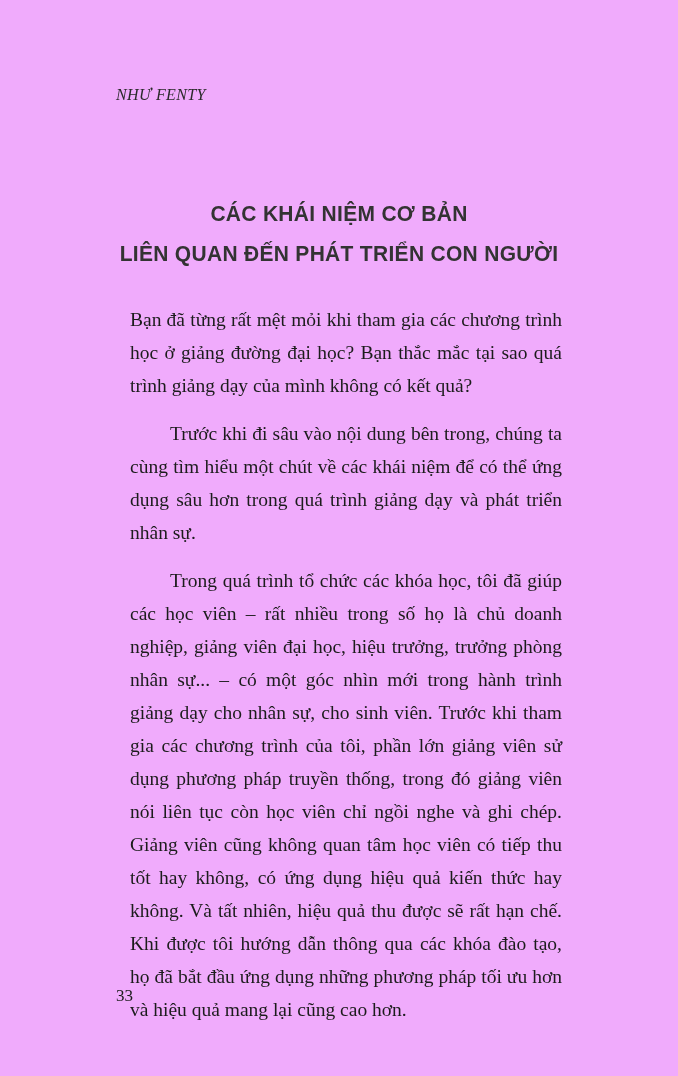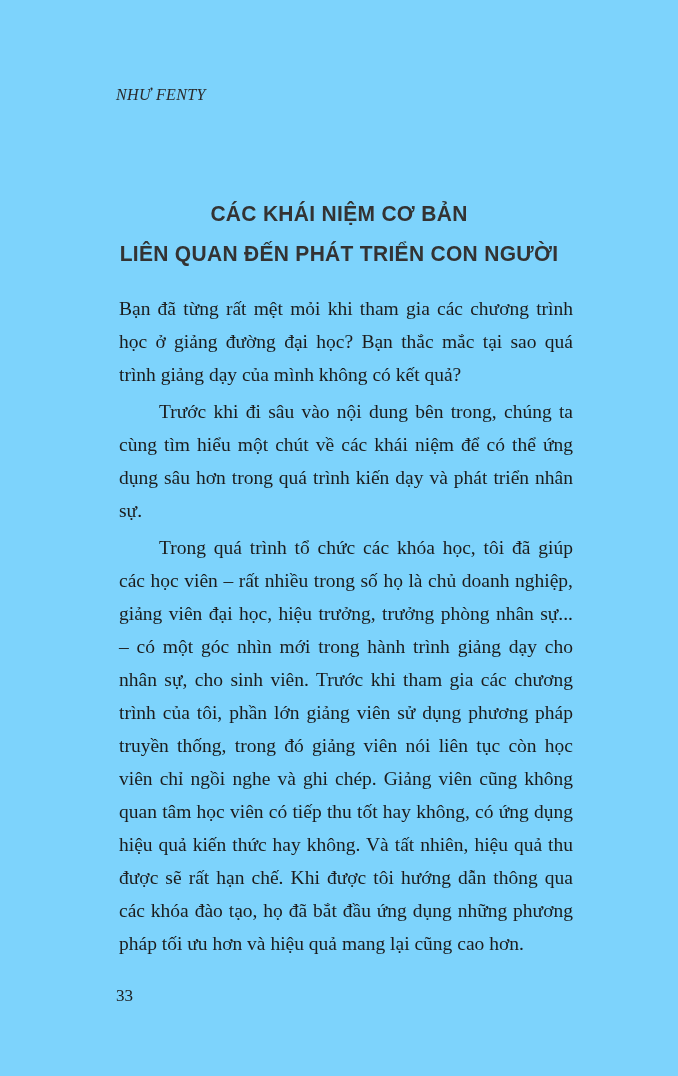--- a/index.html
+++ b/index.html
@@ -5,21 +5,21 @@
   * { margin: 0; padding: 0; box-sizing: border-box; }
 
   html, body {
     background: #ffffff;
   }
 
   .page {
     position: relative;
     width: 678px;
     height: 1076px;
-    background: #7dd3fc;
+    background: #f0abfc;
     font-family: "Liberation Serif", "DejaVu Serif", serif;
     color: #1c1c1c;
     overflow: hidden;
   }
 
   .running-header {
     position: absolute;
     top: 86px;
     left: 116px;
     font-family: "Liberation Serif", "DejaVu Serif", serif;
@@ -49,21 +49,21 @@
     top: 288px;
     left: 115px;
     width: 462px;
     font-size: 19.5px;
     line-height: 33px;
     text-align: justify;
     color: #1c1c1c;
   }
 
   .body-text p {
-    margin: 4px;
+    margin: 15px;
   }
 
   .body-text p.indent {
     text-indent: 40px;
   }
 
   .page-number {
     position: absolute;
     top: 986px;
     left: 116px;
@@ -78,19 +78,19 @@
 
   <div class="running-header">NHƯ FENTY</div>
 
   <div class="chapter-title">
     <div>CÁC KHÁI NIỆM CƠ BẢN</div>
     <div>LIÊN QUAN ĐẾN PHÁT TRIỂN CON NGƯỜI</div>
   </div>
 
   <div class="body-text">
     <p class="no-indent">Bạn đã từng rất mệt mỏi khi tham gia các chương trình học ở giảng đường đại học? Bạn thắc mắc tại sao quá trình giảng dạy của mình không có kết quả?</p>
-    <p class="indent">Trước khi đi sâu vào nội dung bên trong, chúng ta cùng tìm hiểu một chút về các khái niệm để có thể ứng dụng sâu hơn trong quá trình kiến dạy và phát triển nhân sự.</p>
+    <p class="indent">Trước khi đi sâu vào nội dung bên trong, chúng ta cùng tìm hiểu một chút về các khái niệm để có thể ứng dụng sâu hơn trong quá trình giảng dạy và phát triển nhân sự.</p>
     <p class="indent">Trong quá trình tổ chức các khóa học, tôi đã giúp các học viên – rất nhiều trong số họ là chủ doanh nghiệp, giảng viên đại học, hiệu trưởng, trưởng phòng nhân sự... – có một góc nhìn mới trong hành trình giảng dạy cho nhân sự, cho sinh viên. Trước khi tham gia các chương trình của tôi, phần lớn giảng viên sử dụng phương pháp truyền thống, trong đó giảng viên nói liên tục còn học viên chỉ ngồi nghe và ghi chép. Giảng viên cũng không quan tâm học viên có tiếp thu tốt hay không, có ứng dụng hiệu quả kiến thức hay không. Và tất nhiên, hiệu quả thu được sẽ rất hạn chế. Khi được tôi hướng dẫn thông qua các khóa đào tạo, họ đã bắt đầu ứng dụng những phương pháp tối ưu hơn và hiệu quả mang lại cũng cao hơn.</p>
   </div>
 
   <div class="page-number">33</div>
 
 </div>
 
 </body></html>

